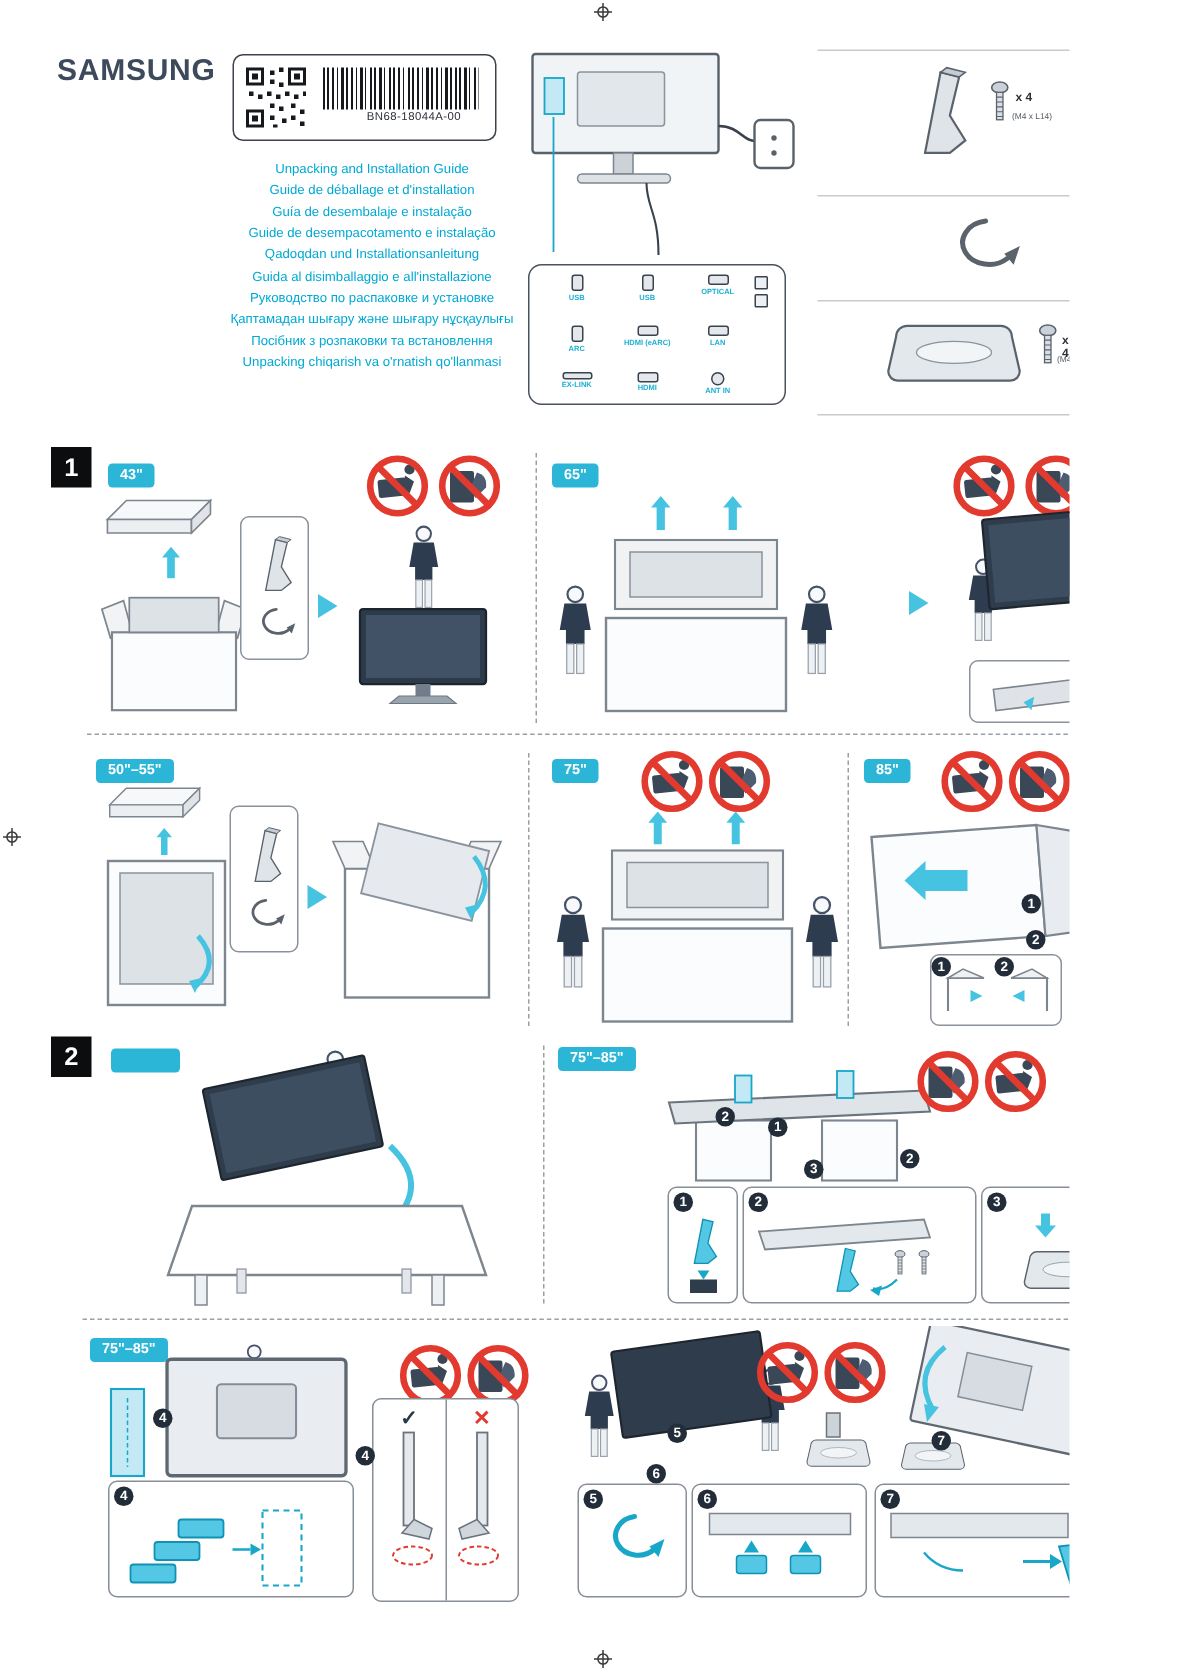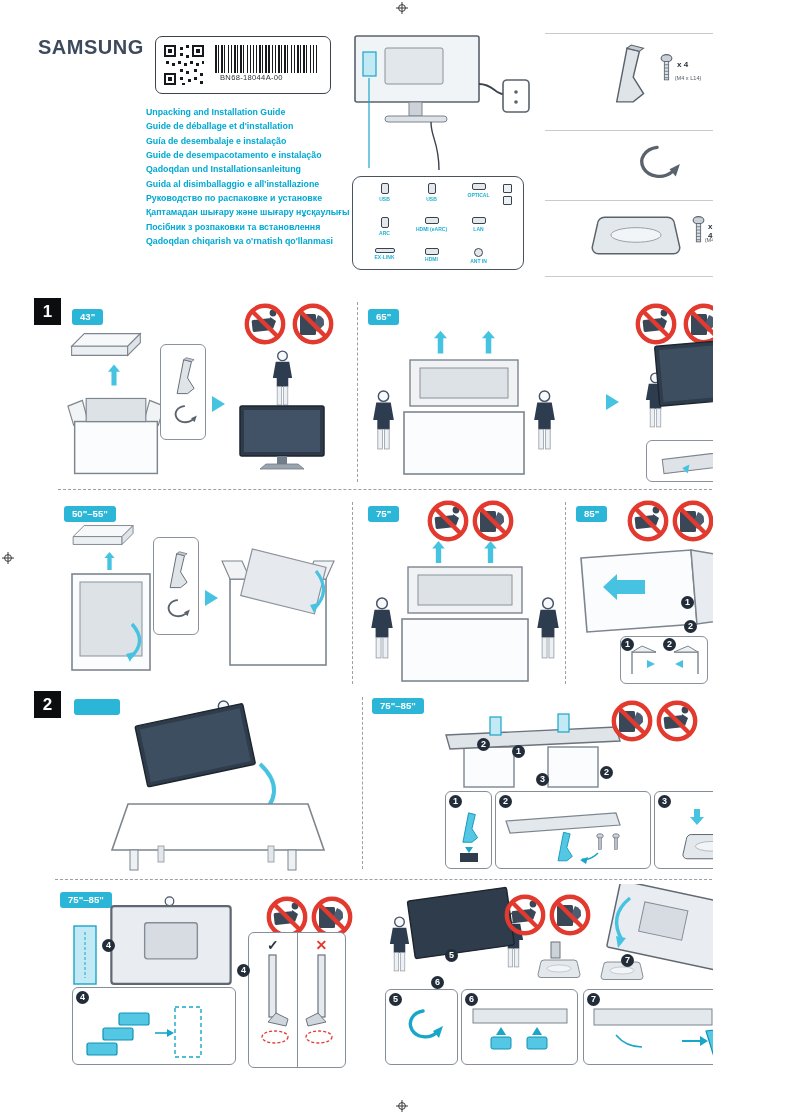--- a/index.html
+++ b/index.html
@@ -4,22 +4,22 @@
 <style>
   *{margin:0;padding:0;box-sizing:border-box}
   html,body{background:#ffffff}
   .page{position:relative;width:713px;height:1116px;background:#ffffff;overflow:hidden;
         font-family:"Liberation Sans",sans-serif;color:#333}
   .abs{position:absolute}
   .brand{position:absolute;font-size:20px;font-weight:800;letter-spacing:.5px;color:#3d4a5c}
   .label-box{position:absolute;border:1.6px solid #3c434c;border-radius:7px;background:#fff;display:flex;align-items:flex-start;padding:6px}
   .barcode{width:104px;height:28px;margin-left:9px;margin-top:2px;
     background:repeating-linear-gradient(90deg,#15181c 0,#15181c 1.6px,#fff 1.6px,#fff 3.1px,#15181c 3.1px,#15181c 4.1px,#fff 4.1px,#fff 6.3px)}
-  .partnum{position:absolute;left:64px;top:36px;width:112px;text-align:left;font-size:7.6px;color:#2c3138;letter-spacing:.3px}
-  .titles{position:absolute;left:146px;top:105px;width:204px;color:#00a9d4;font-weight:bold;font-size:8.8px;line-height:14.35px}
+  .partnum{position:absolute;left:64px;top:36px;width:112px;text-align:center;font-size:7.6px;color:#2c3138;letter-spacing:.3px}
+  .titles{position:absolute;left:146px;top:105px;width:204px;text-align:center;color:#00a9d4;font-weight:normal;font-size:8.8px;line-height:14.35px}
   .badge{position:absolute;background:#2bb6d7;color:#fff;font-weight:bold;font-size:9.6px;line-height:16px;height:16px;
          padding:0 8px;border-radius:3px;white-space:nowrap;text-align:center}
   .numbox{position:absolute;width:27px;height:27px;background:#0c0d0e;color:#fff;font-weight:bold;font-size:17px;
           display:flex;align-items:center;justify-content:center}
   .dash-h{position:absolute;border-top:1.3px dashed #9aa0a6}
   .dash-v{position:absolute;border-left:1.3px dashed #9aa0a6}
   .hline{position:absolute;border-top:1px solid #c6cbd0}
   .stepc{position:absolute;width:13px;height:13px;border-radius:50%;background:#222d39;color:#fff;font-weight:bold;
          font-size:9px;line-height:13px;text-align:center;z-index:5}
   .inset{position:absolute;border:1.2px solid #8a929c;border-radius:6px;background:#fff;display:flex;flex-direction:column;
@@ -183,21 +183,21 @@
 <div class="titles">
   <div>Unpacking and Installation Guide</div>
   <div>Guide de déballage et d'installation</div>
   <div>Guía de desembalaje e instalação</div>
   <div>Guide de desempacotamento e instalação</div>
   <div>Qadoqdan und Installationsanleitung</div>
   <div>Guida al disimballaggio e all'installazione</div>
   <div>Руководство по распаковке и установке</div>
   <div>Қаптамадан шығару және шығару нұсқаулығы</div>
   <div>Посібник з розпаковки та встановлення</div>
-  <div>Qadoqdan chiqarish va o'rnatish qo'llanmasi</div>
+  <div>Unpacking chiqarish va o'rnatish qo'llanmasi</div>
 </div>
 
 <svg class="abs" style="left:343px;top:26px" width="195" height="148" viewBox="0 0 195 148">
   <rect x="12" y="10" width="124" height="66" rx="2" fill="#f1f4f6" stroke="#59616b" stroke-width="1.6"></rect>
   <rect x="42" y="22" width="58" height="36" rx="2" fill="#e2e7eb" stroke="#8a929c" stroke-width="1"></rect>
   <rect x="20" y="26" width="13" height="24" fill="#c3e9f4" stroke="#18a6c9" stroke-width="1.2"></rect>
   <rect x="66" y="76" width="13" height="14" fill="#ccd2d8" stroke="#7d858f"></rect>
   <rect x="42" y="90" width="62" height="6" rx="3" fill="#dde2e7" stroke="#7d858f"></rect>
   <path d="M136 58 C150 58 152 68 160 68" fill="none" stroke="#3a424c" stroke-width="1.8"></path>
   <rect x="160" y="54" width="26" height="32" rx="4" fill="#fff" stroke="#59616b" stroke-width="1.6"></rect>

